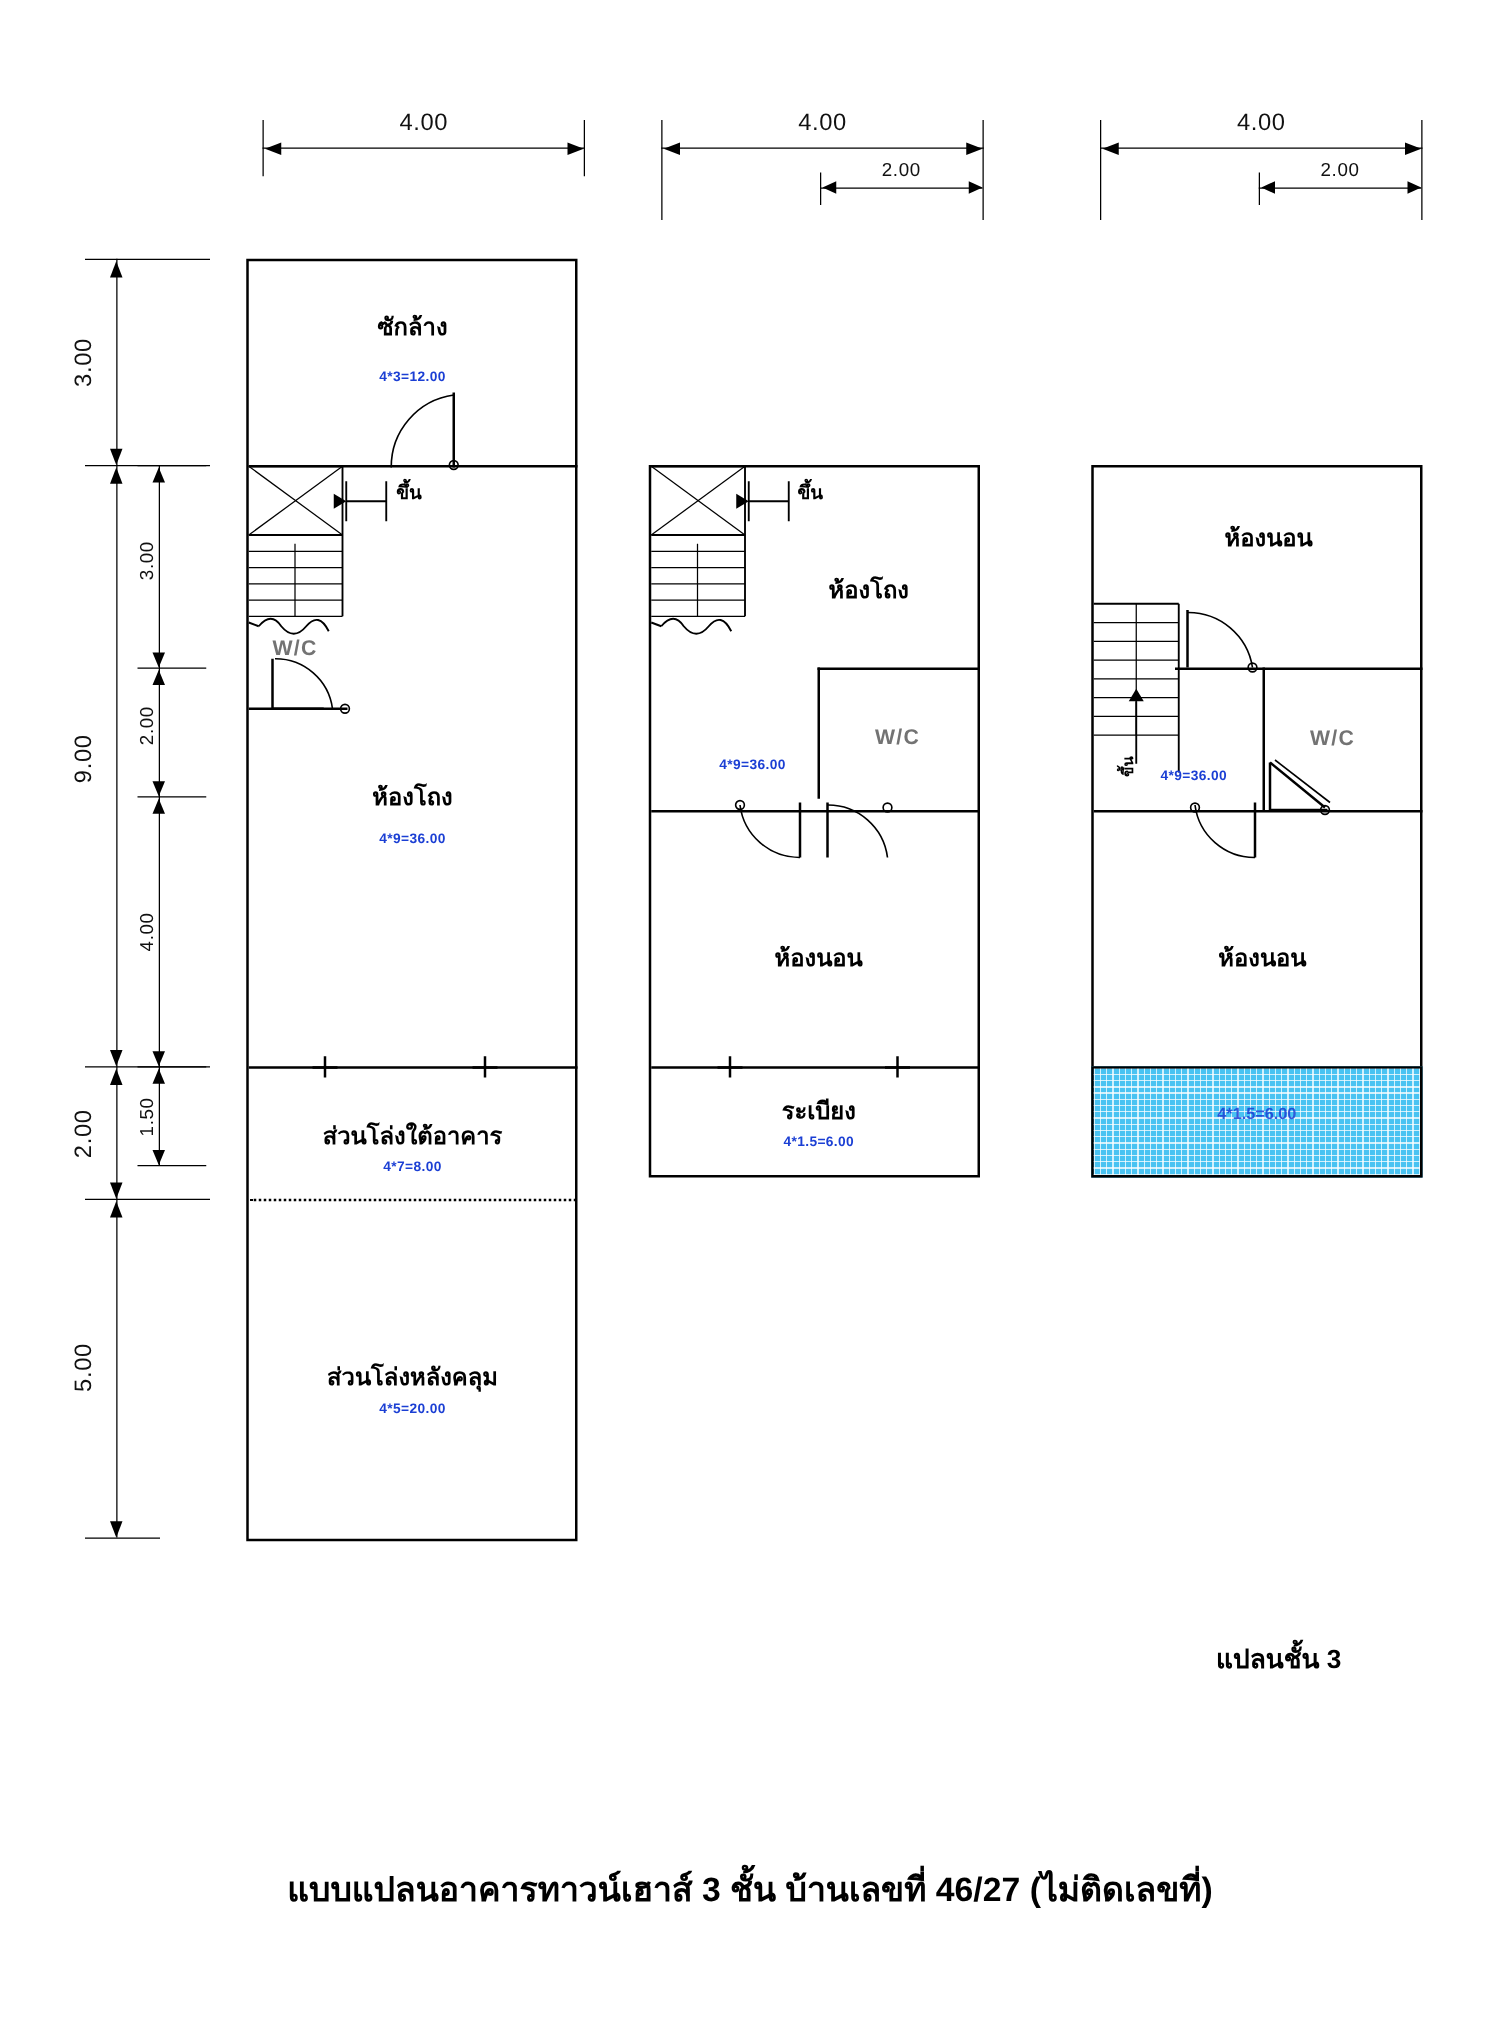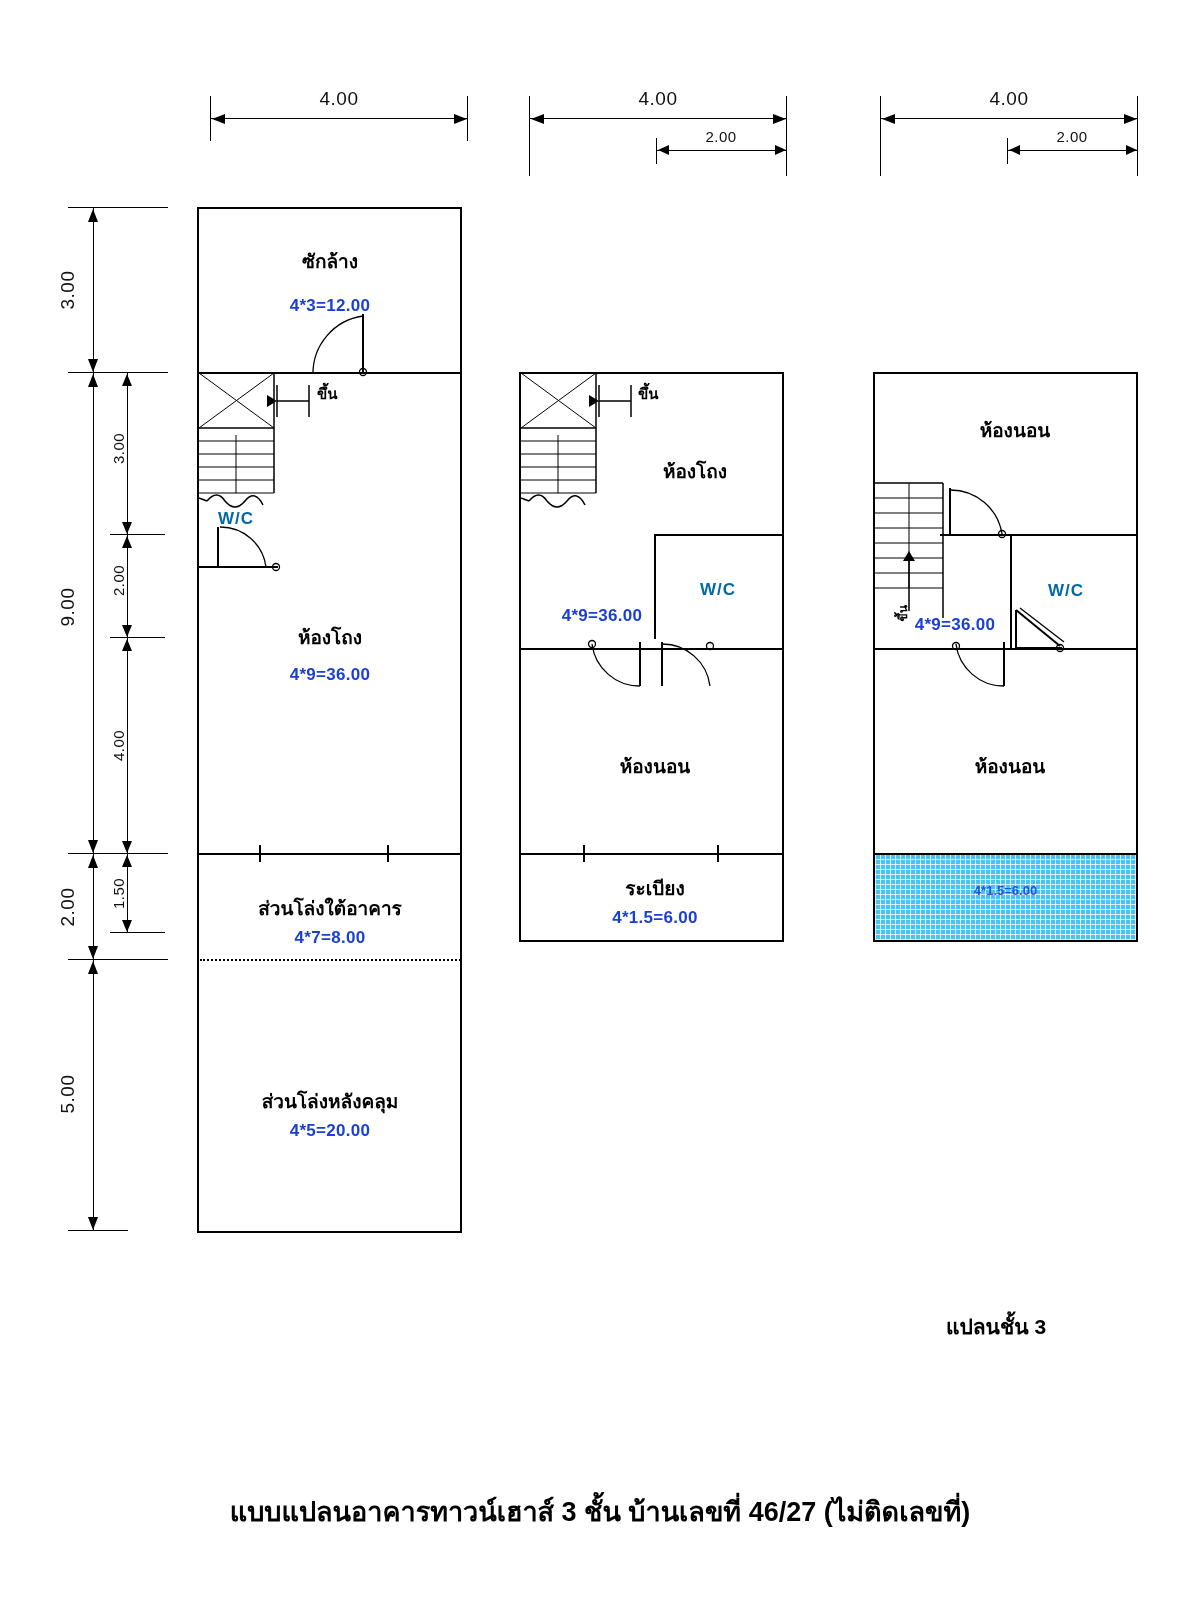--- a/index.html
+++ b/index.html
@@ -46,32 +46,32 @@
 
   
   .room-label {
     font-size: 19px;
     font-weight: 700;
     color: #000;
     text-align: center;
     white-space: nowrap;
   }
   .room-area {
-    font-size: 17px;
+    font-size: 11px;
     font-weight: 700;
     color: #1b3fd4;
     text-align: center;
     white-space: nowrap;
     letter-spacing: 0.3px;
   }
   .wc-label {
     font-size: 17px;
     font-weight: 700;
     letter-spacing: 1px;
-    color: #0369a1;
+    color: #737373;
     white-space: nowrap;
   }
   .up-label {
     font-size: 15px;
     font-weight: 700;
     color: #000;
     white-space: nowrap;
   }
   .up-label.vert {
     transform: rotate(-90deg);
@@ -507,17 +507,17 @@
   <div class="abs room-label" style="left:920px; top:415px; width:190px;">ห้องนอน</div>
   <div class="abs wc-label" style="left:1048px; top:581px;">W/C</div>
   <div class="abs room-area" style="left:880px; top:615px; width:150px;">4*9=36.00</div>
   <div class="abs room-label" style="left:915px; top:751px; width:190px;">ห้องนอน</div>
 
   <div class="abs pool" style="left:873px; top:853px; width:265px; height:89px;">
     <div class="pool-hatch"></div>
     <div class="pool-text">4*1.5=6.00</div>
   </div>
 
-  <div class="abs plan-title" style="left:866px; top:1310px; width:260px;">แปลนชั้น 3</div>
+  <div class="abs plan-title" style="left:893px; top:1310px; width:260px;">แปลนชั้น 3</div>
 
   <div class="abs main-caption" style="top:1490px;">แบบแปลนอาคารทาวน์เฮาส์ 3 ชั้น บ้านเลขที่ 46/27 (ไม่ติดเลขที่)</div>
 
 </div>
 
 </body></html>

